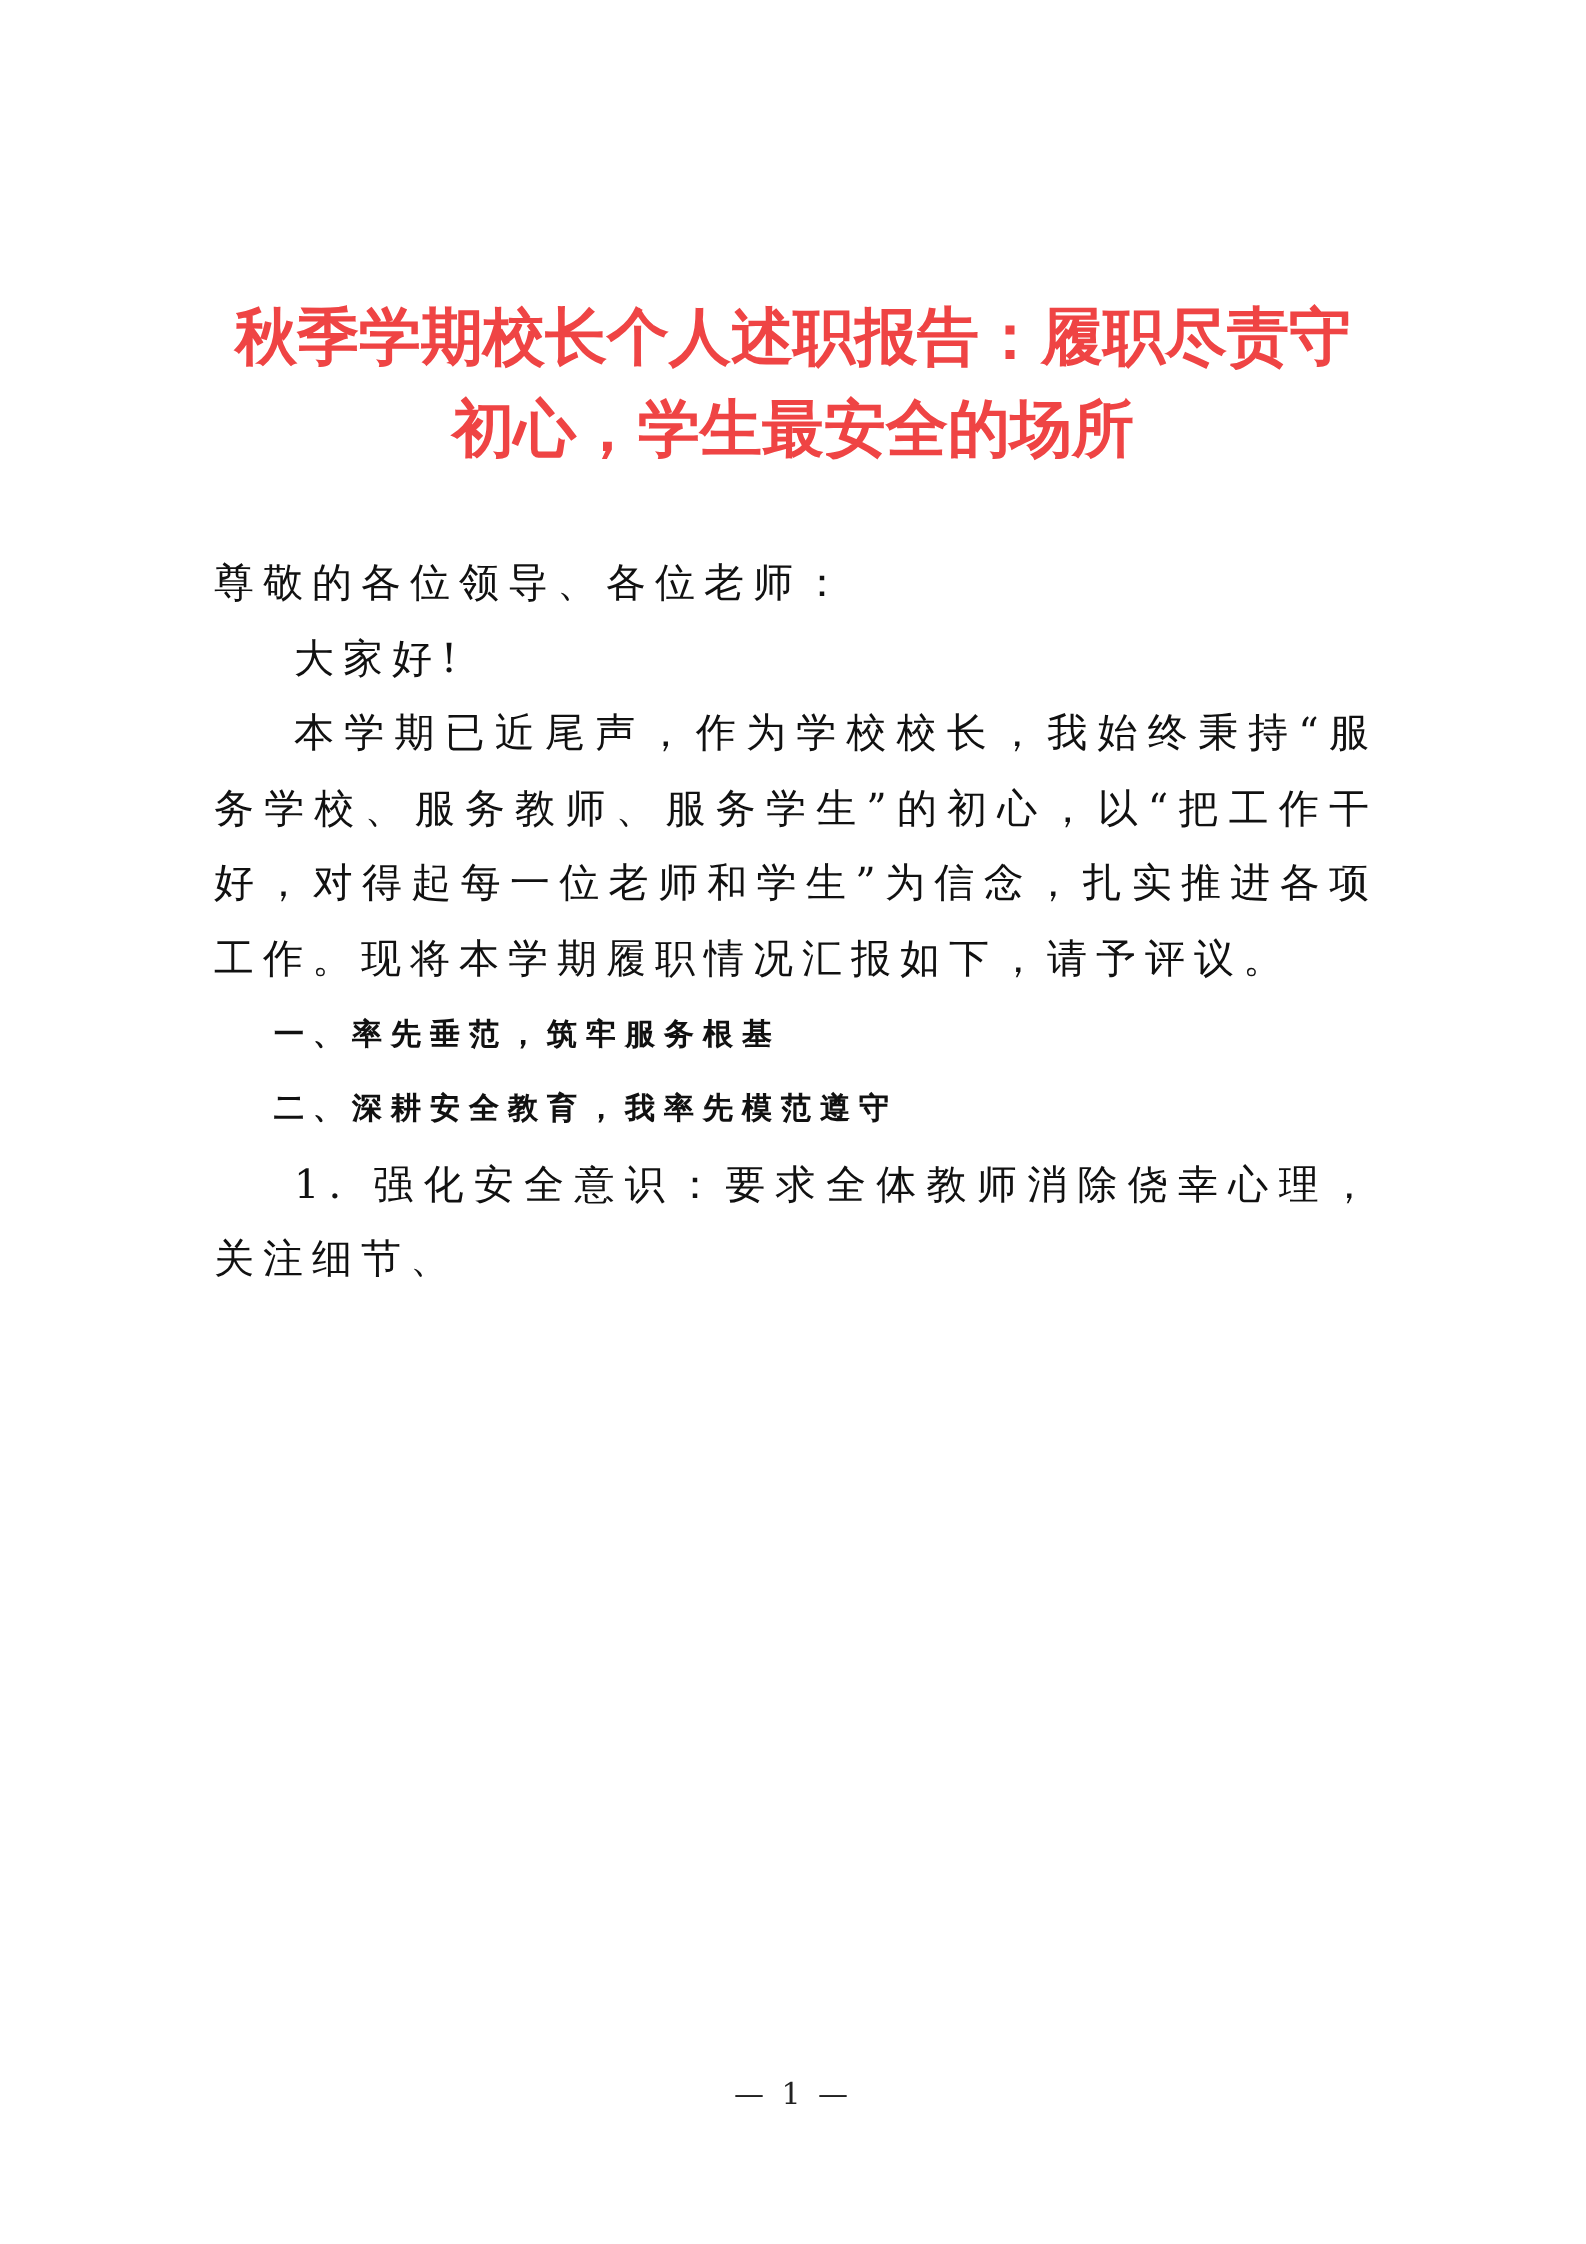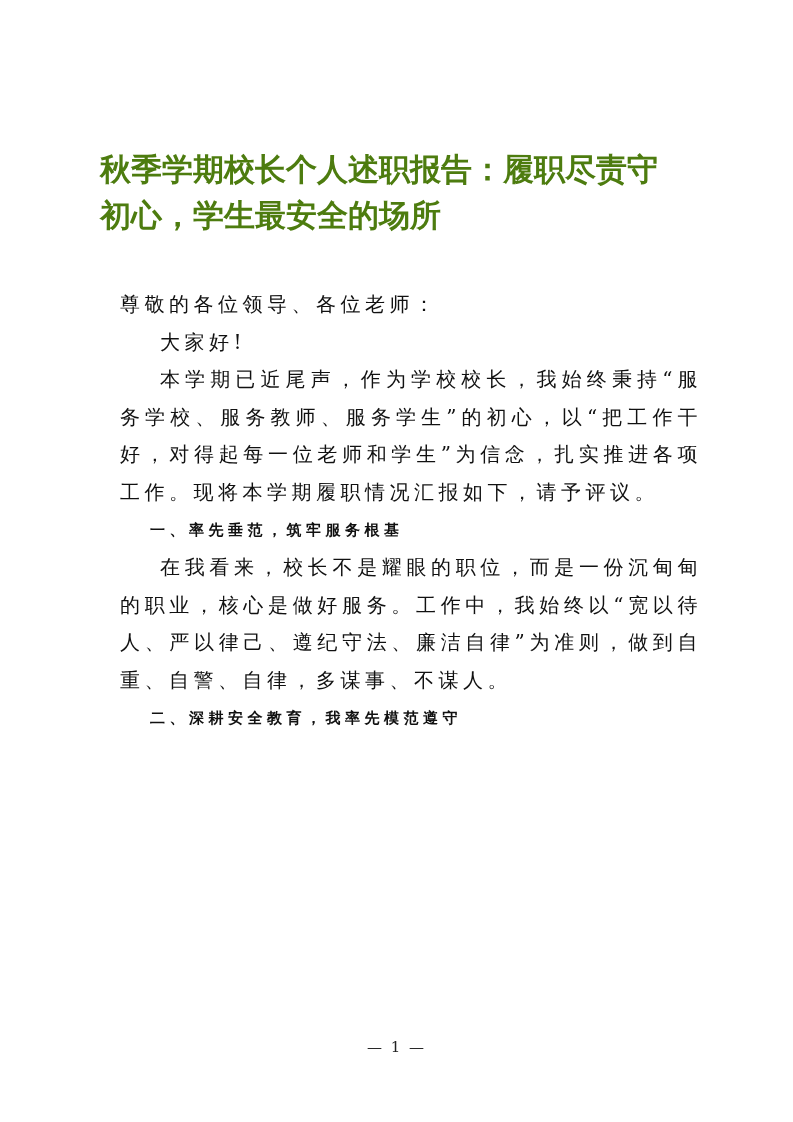--- a/index.html
+++ b/index.html
@@ -20,36 +20,37 @@
       left: 0; top: 0;
       width: 793px;
       height: 1122px;
       background: #ffffff;
     }
     .title {
       position: absolute;
       left: 100px;
       width: 593px;
       top: 146px;
+      text-align: center;
       font-family: "DejaVu Sans", "Liberation Sans", sans-serif;
       font-weight: bold;
       font-size: 31px;
       line-height: 46px;
       letter-spacing: 0px;
-      color: #4d7c0f;
+      color: #ef4444;
       margin: 0;
     }
     .body-text {
       position: absolute;
       left: 107px;
       width: 582px;
       top: 273px;
       font-size: 20px;
       line-height: 37.6px;
-      margin: 13px;
+      margin: 0;
       text-align: justify;
       text-justify: inter-character;
     }
     .body-text p {
       margin: 0;
       text-align: justify;
       text-justify: inter-character;
       letter-spacing: 4.5px;
     }
     .body-text p.indent {
@@ -80,19 +81,19 @@
   <h1 class="title">
     <span>秋季学期校长个人述职报告：履职尽责守</span><br>
     <span>初心，学生最安全的场所</span>
   </h1>
 
   <div class="body-text">
     <p>尊敬的各位领导、各位老师：</p>
     <p class="indent">大家好!</p>
     <p class="indent">本学期已近尾声，作为学校校长，我始终秉持“服务学校、服务教师、服务学生”的初心，以“把工作干好，对得起每一位老师和学生”为信念，扎实推进各项工作。现将本学期履职情况汇报如下，请予评议。</p>
     <p class="heading">一、率先垂范，筑牢服务根基</p>
-    <p class="indent">在我看来，校长不是耀眼的职位，而是一份沉甸甸的职业，核心是做好服务。工作中，我始终以“宽以待人、严以律己、遵纪守法、廉洁自律”为准则，做到自重、自警、自律，多谋事、不谋人。</p>
     <p class="heading">二、深耕安全教育，我率先模范遵守</p>
+    <p class="indent">1. 强化安全意识：要求全体教师消除侥幸心理，关注细节、</p>
   </div>
 
   <div class="page-number">— 1 —</div>
 
 </div>
 
 </body></html>

